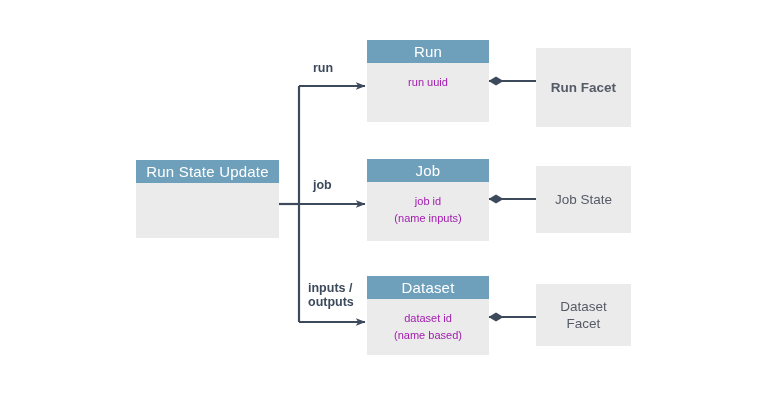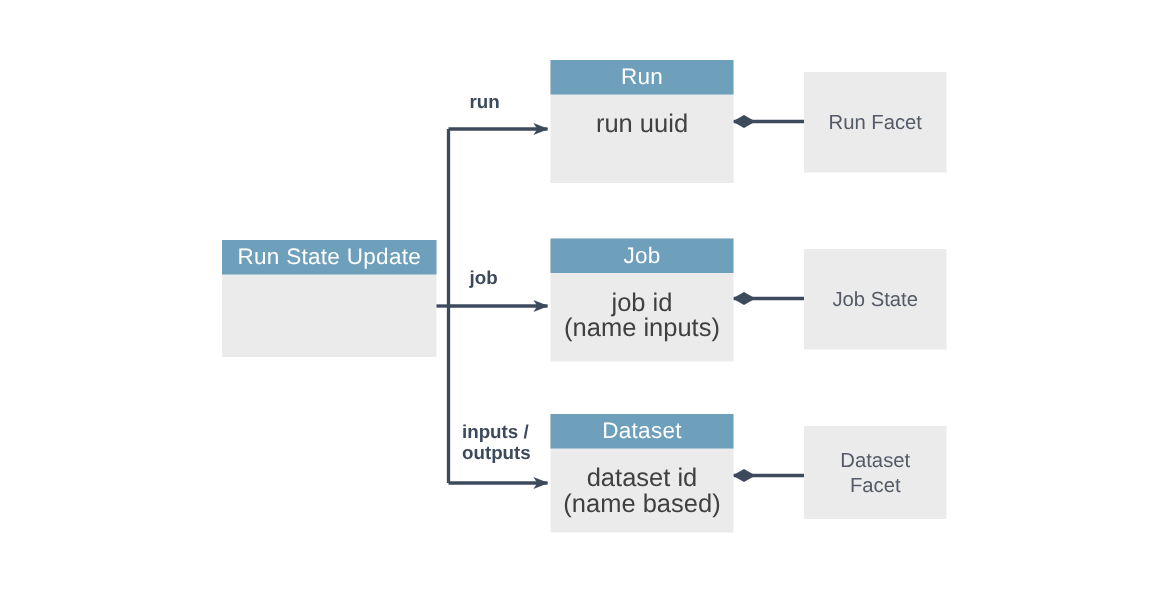--- a/index.html
+++ b/index.html
@@ -42,23 +42,23 @@
     text-align: center;
     font-size: 15px;
     line-height: 23px;
     height: 23px;
     letter-spacing: .2px;
     white-space: nowrap;
     overflow: hidden;
   }
   .entity-body {
     flex: 1;
-    color: #404040;
+    color: #a21caf;
     text-align: center;
-    font-size: 17px;
+    font-size: 11px;
     line-height: 17px;
     padding-top: 11px;
     white-space: pre-line;
   }
   
   .facet {
     position: absolute;
     box-sizing: border-box;
     background: #ebebeb;
     color: #545a66;
@@ -105,42 +105,42 @@
 
     <path d="M299,322 L365,322" fill="none" stroke="#3d4a5c" stroke-width="2.2" marker-end="url(#arrow-head)"></path>
 
     <path d="M489,81 L536,81" fill="none" stroke="#3d4a5c" stroke-width="2.2" marker-start="url(#diamond-end)"></path>
 
     <path d="M489,199 L536,199" fill="none" stroke="#3d4a5c" stroke-width="2.2" marker-start="url(#diamond-end)"></path>
 
     <path d="M489,317 L536,317" fill="none" stroke="#3d4a5c" stroke-width="2.2" marker-start="url(#diamond-end)"></path>
   </svg>
 
-  <div class="entity" style="left:148px; top:160px; width:143px; height:78px;">
+  <div class="entity" style="left:136px; top:160px; width:143px; height:78px;">
     <div class="entity-header">Run State Update</div>
   </div>
 
   <div class="entity" style="left:367px; top:40px; width:122px; height:82px;">
     <div class="entity-header">Run</div>
     <div class="entity-body">run uuid</div>
   </div>
 
   <div class="entity" style="left:367px; top:159px; width:122px; height:82px;">
     <div class="entity-header">Job</div>
     <div class="entity-body">job id
 (name inputs)</div>
   </div>
 
   <div class="entity" style="left:367px; top:276px; width:122px; height:79px;">
     <div class="entity-header">Dataset</div>
     <div class="entity-body">dataset id
 (name based)</div>
   </div>
 
-  <div class="facet" style="left:536px; top:48px; width:95px; height:67px;">
+  <div class="facet" style="left:536px; top:48px; width:95px; height:79px;font-weight:bold;">
     <span>Run Facet</span>
   </div>
 
   <div class="facet" style="left:536px; top:166px; width:95px; height:67px;">
     <span>Job State</span>
   </div>
 
   <div class="facet" style="left:536px; top:284px; width:95px; height:62px;">
     <span>Dataset
 Facet</span>

